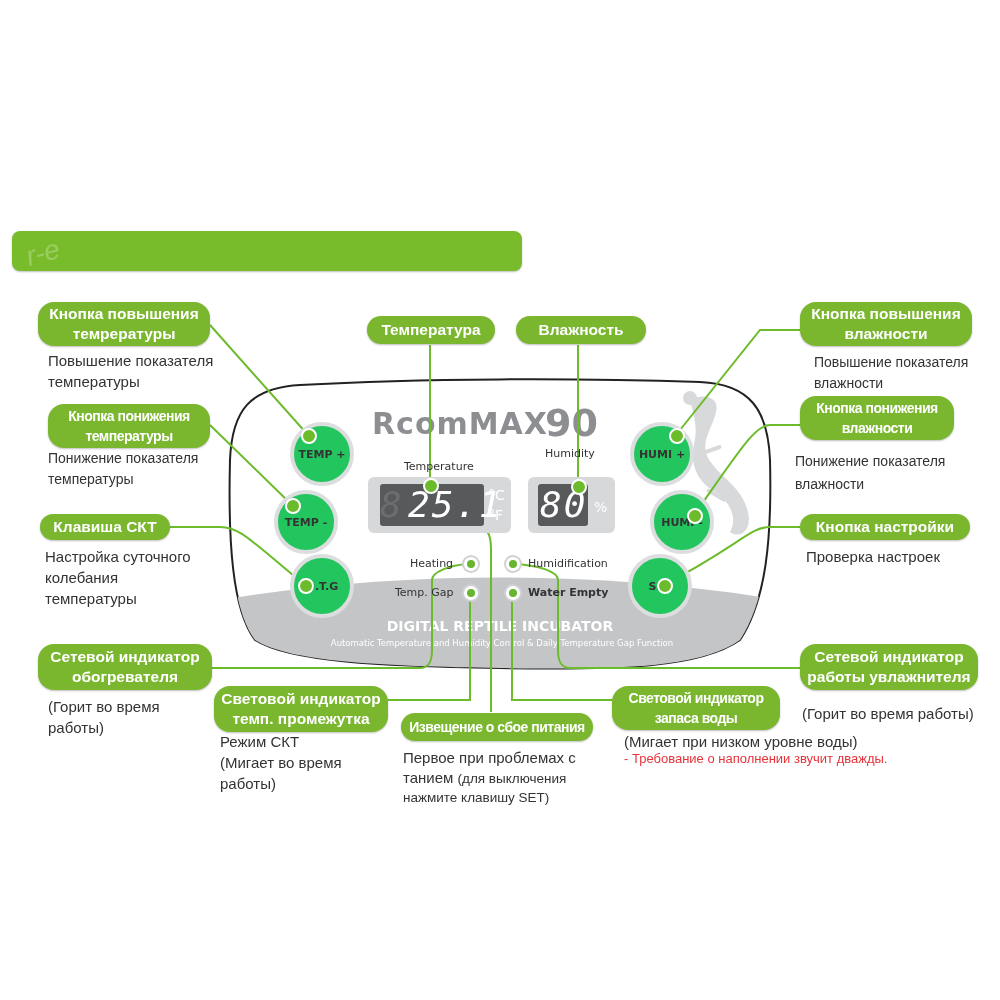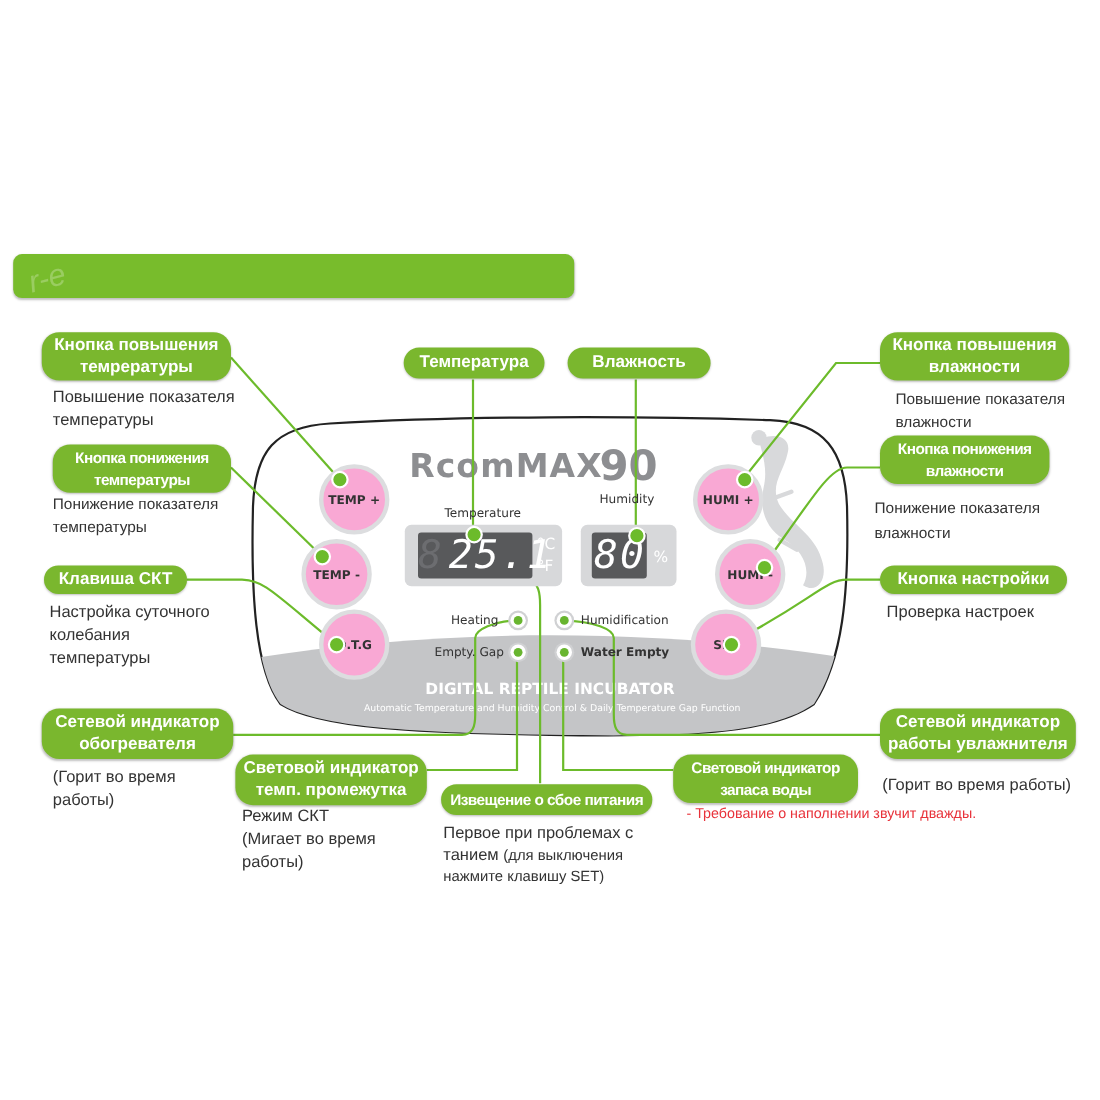--- a/index.html
+++ b/index.html
@@ -15,21 +15,21 @@
     border-radius:16px; box-shadow:0 1px 2px rgba(0,0,0,0.25); line-height:20px; font-size:15.5px;
     display:flex; flex-direction:column; justify-content:center; align-items:center; }
   .pill.narrow { font-size:14px; letter-spacing:-0.5px; }
   .pill span { display:block; }
   .desc { position:absolute; font-size:15px; line-height:21px; color:#333; }
   .desc span { display:block; }
   .desc .small { display:inline; font-size:13.5px; }
   .red { color:#e8323a; font-size:13px; line-height:16px;text-align:right; }
 
   .panel-txt { position:absolute; font-family:"DejaVu Sans", sans-serif; }
-  .btn { position:absolute; width:56px; height:56px; border-radius:50%; background:#f9a8d4;
+  .btn { position:absolute; width:56px; height:56px; border-radius:50%; background:#22c55e;
     border:4px solid #dcdddf; display:flex; align-items:center; justify-content:center;
     font-family:"DejaVu Sans", sans-serif; font-weight:bold; font-size:11px; color:#333; }
   .lcd { position:absolute; background:#d7d8da; border-radius:6px; }
   .lcd .screen { position:absolute; background:#58595b; border-radius:3px; }
   .lcd .digits { position:absolute; color:#fff; font-family:"DejaVu Sans Mono", monospace;
     font-size:36px; font-style:italic; letter-spacing:2px; }
   .lcd .ghost { position:absolute; color:#6c6d70; font-family:"DejaVu Sans Mono", monospace;
     font-size:36px; font-style:italic; letter-spacing:2px; }
   .lcd .unit { position:absolute; color:#fff; font-size:14px; font-family:"DejaVu Sans", sans-serif; }
   .led { position:absolute; width:14px; height:14px; border-radius:50%; background:#fff;
@@ -116,21 +116,21 @@
 <div class="lcd" style="left:528px;top:477px;width:87px;height:56px;">
   <div class="screen" style="left:10px;top:7px;width:50px;height:42px;"></div>
   <div class="digits" style="left:12px;top:7px;">80</div>
   <div class="unit" style="left:66px;top:22px;">%</div>
 </div>
 
 <div class="panel-txt" style="left:410px;top:557px;font-size:11px;color:#333;">Heating</div>
 <div class="led" style="left:464px;top:557px;"></div>
 <div class="led" style="left:506px;top:557px;"></div>
 <div class="panel-txt" style="left:528px;top:557px;font-size:11px;color:#333;">Humidification</div>
-<div class="panel-txt" style="left:395px;top:586px;font-size:11px;color:#333;">Empty. Gap</div>
+<div class="panel-txt" style="left:395px;top:586px;font-size:11px;color:#333;">Temp. Gap</div>
 <div class="led" style="left:464px;top:586px;"></div>
 <div class="led" style="left:506px;top:586px;"></div>
 <div class="panel-txt" style="left:528px;top:586px;font-size:11px;color:#333;font-weight:bold;">Water Empty</div>
 
 <div class="dot" style="left:301px;top:428px;"></div>
 <div class="dot" style="left:285px;top:498px;"></div>
 <div class="dot" style="left:298px;top:578px;"></div>
 <div class="dot" style="left:423px;top:478px;"></div>
 <div class="dot" style="left:571px;top:479px;"></div>
 <div class="dot" style="left:669px;top:428px;"></div>
@@ -230,14 +230,15 @@
 </div>
 <div class="desc" style="left:802px;top:703px;">
   <span>(Горит во время работы)</span>
 </div>
 
 <div class="pill narrow" style="left:612px;top:686px;width:168px;height:44px;">
   <span>Световой индикатор</span>
   <span>запаса воды</span>
 </div>
 <div class="desc" style="left:624px;top:732px;line-height:19px;">
+  <span>(Мигает при низком уровне воды)</span>
   <span class="red">- Требование о наполнении звучит дважды.</span>
 </div>
 
 </body></html>

